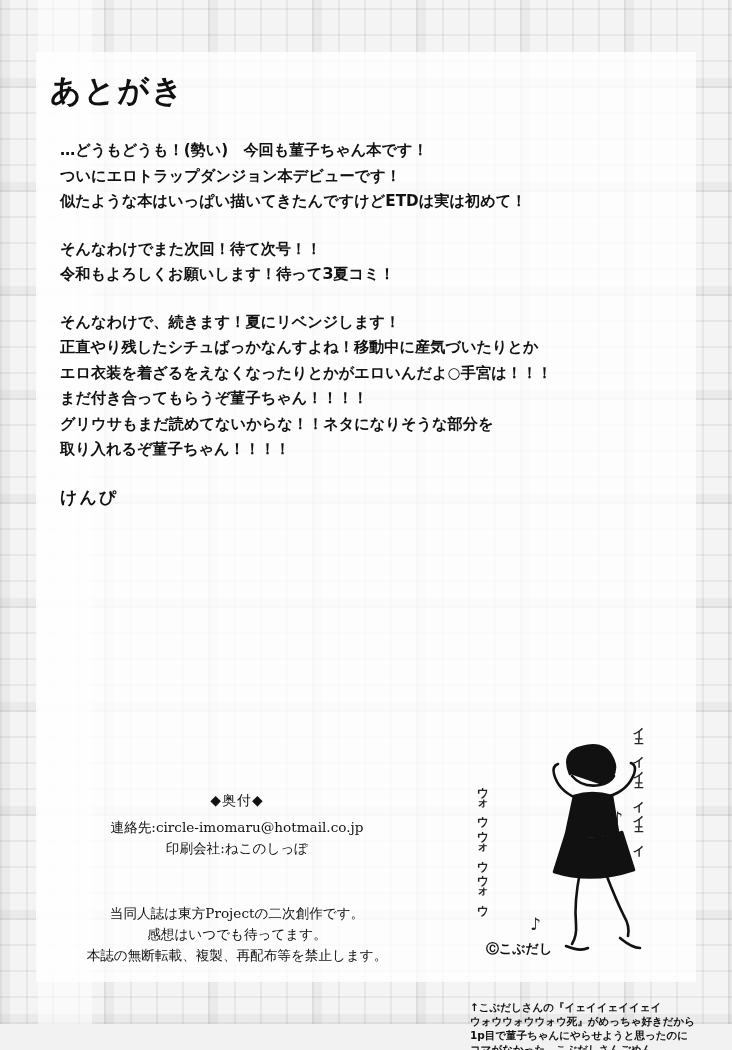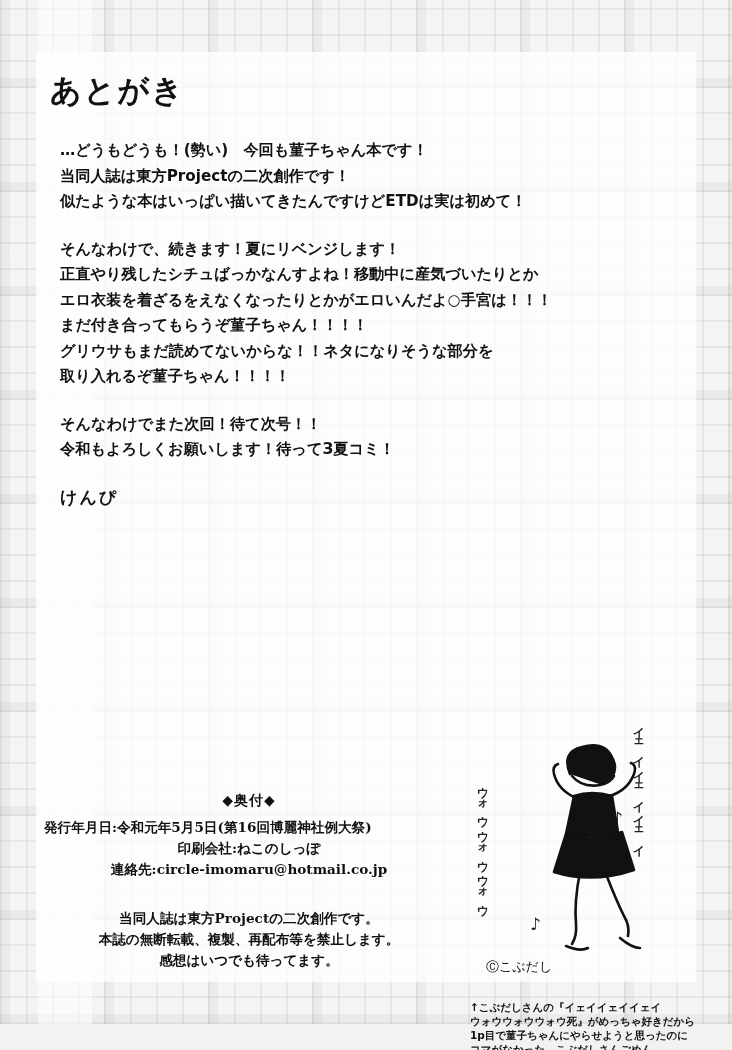--- a/index.html
+++ b/index.html
@@ -80,40 +80,40 @@
   }
   .body-text p:last-child { margin-bottom: 4px; }
   .sig {
     margin-top: 10px;
     font-size: 17px;
     letter-spacing: 2px;
   }
 
   .colophon {
     position: absolute;
-    left: 44px;
+    left: 32px;
     top: 790px;
     width: 410px;
     text-align: center;
     font-size: 13.6px;
     line-height: 21px;
-    font-weight: bold;
+    font-weight: normal;
     font-family: "DejaVu Serif", serif;
     color: #111;
   }
   .colophon .head {
     font-size: 14px;
     letter-spacing: 1px;
     margin-bottom: 6px;
   }
   .colophon .left-align {
     text-align: left;
   }
   .colophon .block2 {
-    margin-top: 28px;
+    margin-top: 44px;
   }
 
   .artist-area {
     position: absolute;
     left: 470px;
     top: 700px;
     width: 250px;
     height: 340px;
   }
 
@@ -127,23 +127,23 @@
     letter-spacing: 1px;
   }
   .sfx.vert {
     writing-mode: vertical-rl;
     text-orientation: upright;
   }
 
   .credit-mark {
     position: absolute;
     left: 16px;
-    top: 258px;
+    top: 240px;
     font-size: 13px;
-    font-weight: normal;
+    font-weight: bold;
     font-family: "DejaVu Sans", sans-serif;
   }
 
   .artist-note {
     position: absolute;
     left: 0px;
     top: 300px;
     width: 248px;
     font-size: 10.5px;
     line-height: 14px;
@@ -164,42 +164,41 @@
 <div class="page">
   <div class="plaid-overlay"></div>
   <div class="white-panel"></div>
 
   <div class="content">
 
     <div class="title">あとがき</div>
 
     <div class="body-text">
       <p style="white-space:pre-line;">…どうもどうも！(勢い)　今回も菫子ちゃん本です！
-当同人誌は東方Projectの二次創作です！
+ついにエロトラップダンジョン本デビューです！
 似たような本はいっぱい描いてきたんですけどETDは実は初めて！</p>
+      <p style="white-space:pre-line;">そんなわけでまた次回！待て次号！！
+令和もよろしくお願いします！待ってЗ夏コミ！</p>
       <p style="white-space:pre-line;">そんなわけで、続きます！夏にリベンジします！
 正直やり残したシチュばっかなんすよね！移動中に産気づいたりとか
 エロ衣装を着ざるをえなくなったりとかがエロいんだよ○手宮は！！！
 まだ付き合ってもらうぞ菫子ちゃん！！！！
 グリウサもまだ読めてないからな！！ネタになりそうな部分を
 取り入れるぞ菫子ちゃん！！！！</p>
-      <p style="white-space:pre-line;">そんなわけでまた次回！待て次号！！
-令和もよろしくお願いします！待ってЗ夏コミ！</p>
       <p class="sig">けんぴ</p>
     </div>
 
     <div class="colophon">
       <div class="head">◆奥付◆</div>
-      <div class="left-align">発行年月日:令和元年5月5日(第16回博麗神社例大祭)</div>
+      <div>連絡先:circle-imomaru@hotmail.co.jp</div>
       <div>印刷会社:ねこのしっぽ</div>
-      <div>連絡先:circle-imomaru@hotmail.co.jp</div>
       <div class="block2">
         <div>当同人誌は東方Projectの二次創作です。</div>
+        <div>感想はいつでも待ってます。</div>
         <div>本誌の無断転載、複製、再配布等を禁止します。</div>
-        <div>感想はいつでも待ってます。</div>
       </div>
     </div>
 
     <div class="artist-area">
 
       <div class="sfx vert" style="left:162px; top:18px;">イェイイェイイェイ</div>
       <div class="sfx vert" style="left:6px; top:78px;">ウォウウォウウォウ</div>
       <div class="sfx" style="left:142px; top:112px; font-size:17px;">♪</div>
       <div class="sfx" style="left:60px; top:218px; font-size:17px;">♪</div>
 

